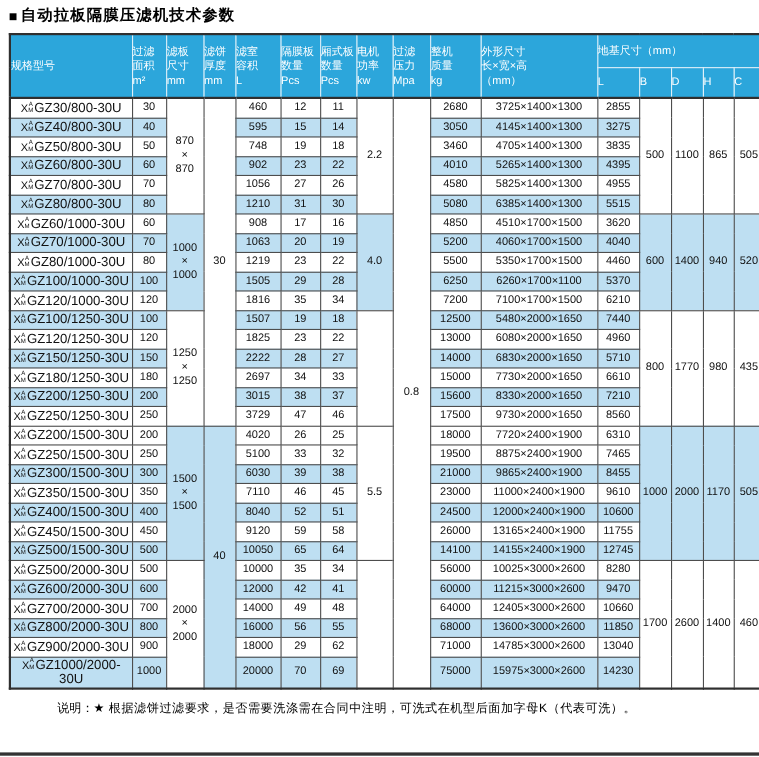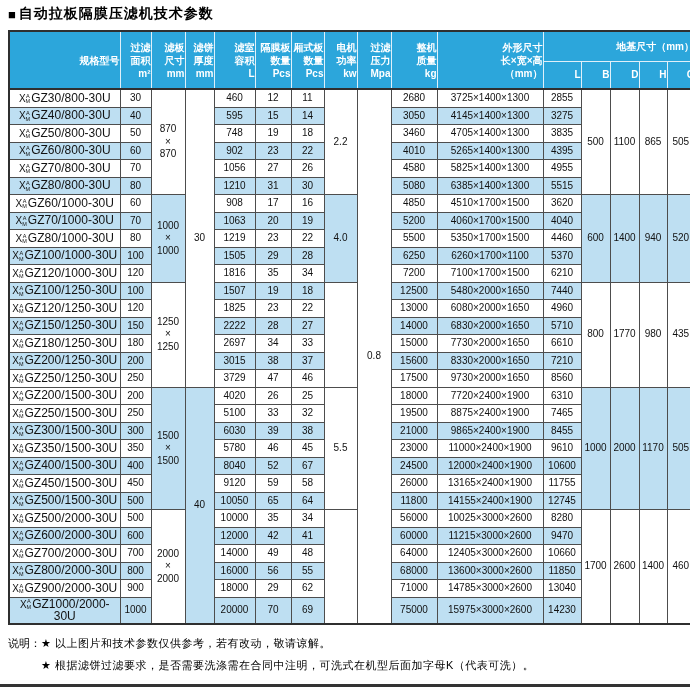--- a/index.html
+++ b/index.html
@@ -3,37 +3,37 @@
 <meta charset="utf-8">
 <style>
   html,body{margin:0;padding:0;background:#ffffff;}
   .page{position:relative;width:690px;height:688px;background:#fff;overflow:hidden;
         font-family:"Liberation Sans","DejaVu Sans",sans-serif;color:#111;}
   .title{position:absolute;top:5px;left:8px;font-size:14px;font-weight:bold;color:#000;
          display:flex;align-items:center;gap:2px;letter-spacing:1px;}
   .title .bullet{font-size:13px;line-height:1;}
   .table-wrap{position:absolute;top:30px;left:8px;width:672px;}
   table.spec{border-collapse:collapse;table-layout:fixed;width:672px;border:2px solid #2f2f2f;}
-  thead th{background:#2ca6db;color:#fff;font-weight:bold;font-size:10px;line-height:1.3;
-           white-space:pre-line;vertical-align:middle;text-align:right;padding:1px 0;
+  thead th{background:#2ca6db;color:#fff;font-weight:normal;font-size:10px;line-height:1.3;
+           white-space:pre-line;vertical-align:middle;text-align:left;padding:1px 0;
            border:1px solid #dff0f9;border-bottom:2px solid #2f2f2f;}
   thead tr.grp-row{height:30px;}
   thead tr.sub-row{height:28px;}
   thead th.group{border-bottom:1px solid #dff0f9;}
   tbody td{border:1px solid #4d4d4d;background:#fff;text-align:center;vertical-align:middle;
            font-size:10px;line-height:1.05;height:16.5px;padding:0 1px;color:#111;}
   tbody td.shade{background:#bedff2;}
   tbody td.pre{white-space:pre-line;line-height:1.25;font-size:10px;}
   .mx{font-size:10px;}
   .mstack{display:inline-block;vertical-align:middle;margin-right:1px;}
   .mstack span{display:block;font-size:5.5px;line-height:1;}
   .mname{font-size:12px;letter-spacing:0;}
   .notes{position:absolute;left:8px;top:636px;display:flex;align-items:flex-start;
          font-size:11px;color:#000;}
-  .notes .label{flex:none;font-weight:normal;}
+  .notes .label{flex:none;font-weight:normal;margin-left:44px;}
   .notes .items div{margin-bottom:7px;letter-spacing:0.5px;}
   .bottom-rule{position:absolute;left:0;right:0;bottom:1px;height:3px;background:#333;}
 </style>
 </head>
 <body>
 
 <div class="page">
 
   <div class="title">
     <span class="bullet">■</span>
@@ -335,54 +335,54 @@
             <td class="shade">6030</td>
             <td class="shade">39</td>
             <td class="shade">38</td>
             <td class="shade">21000</td>
             <td class="shade">9865×2400×1900</td>
             <td class="shade">8455</td>
           </tr>
           <tr>
             <td><span class="mx">X</span><span class="mstack"><span>A</span><span>M</span></span><span class="mname">GZ350/1500-30U</span></td>
             <td>350</td>
-            <td>5780</td>
+            <td>7110</td>
             <td>46</td>
             <td>45</td>
             <td>23000</td>
             <td>11000×2400×1900</td>
             <td>9610</td>
           </tr>
           <tr>
             <td class="shade"><span class="mx">X</span><span class="mstack"><span>A</span><span>M</span></span><span class="mname">GZ400/1500-30U</span></td>
             <td class="shade">400</td>
             <td class="shade">8040</td>
             <td class="shade">52</td>
-            <td class="shade">67</td>
+            <td class="shade">51</td>
             <td class="shade">24500</td>
             <td class="shade">12000×2400×1900</td>
             <td class="shade">10600</td>
           </tr>
           <tr>
             <td><span class="mx">X</span><span class="mstack"><span>A</span><span>M</span></span><span class="mname">GZ450/1500-30U</span></td>
             <td>450</td>
             <td>9120</td>
             <td>59</td>
             <td>58</td>
             <td>26000</td>
             <td>13165×2400×1900</td>
             <td>11755</td>
           </tr>
           <tr>
             <td class="shade"><span class="mx">X</span><span class="mstack"><span>A</span><span>M</span></span><span class="mname">GZ500/1500-30U</span></td>
             <td class="shade">500</td>
             <td class="shade">10050</td>
             <td class="shade">65</td>
             <td class="shade">64</td>
-            <td class="shade">11800</td>
+            <td class="shade">14100</td>
             <td class="shade">14155×2400×1900</td>
             <td class="shade">12745</td>
           </tr>
           <tr>
             <td><span class="mx">X</span><span class="mstack"><span>A</span><span>M</span></span><span class="mname">GZ500/2000-30U</span></td>
             <td>500</td>
             <td class=" pre" rowspan="6">2000
 ×
 2000</td>
             <td>10000</td>
@@ -447,19 +447,18 @@
             <td class="shade">15975×3000×2600</td>
             <td class="shade">14230</td>
           </tr>
         </tbody>
     </table>
   </div>
 
   <div class="notes">
     <span class="label">说明：</span>
     <div class="items">
-      <div>★ 以上图片和技术参数仅供参考，若有改动，敬请谅解。</div>
       <div>★ 根据滤饼过滤要求，是否需要洗涤需在合同中注明，可洗式在机型后面加字母K（代表可洗）。</div>
     </div>
   </div>
 
   <div class="bottom-rule"></div>
 </div>
 
 </body></html>

